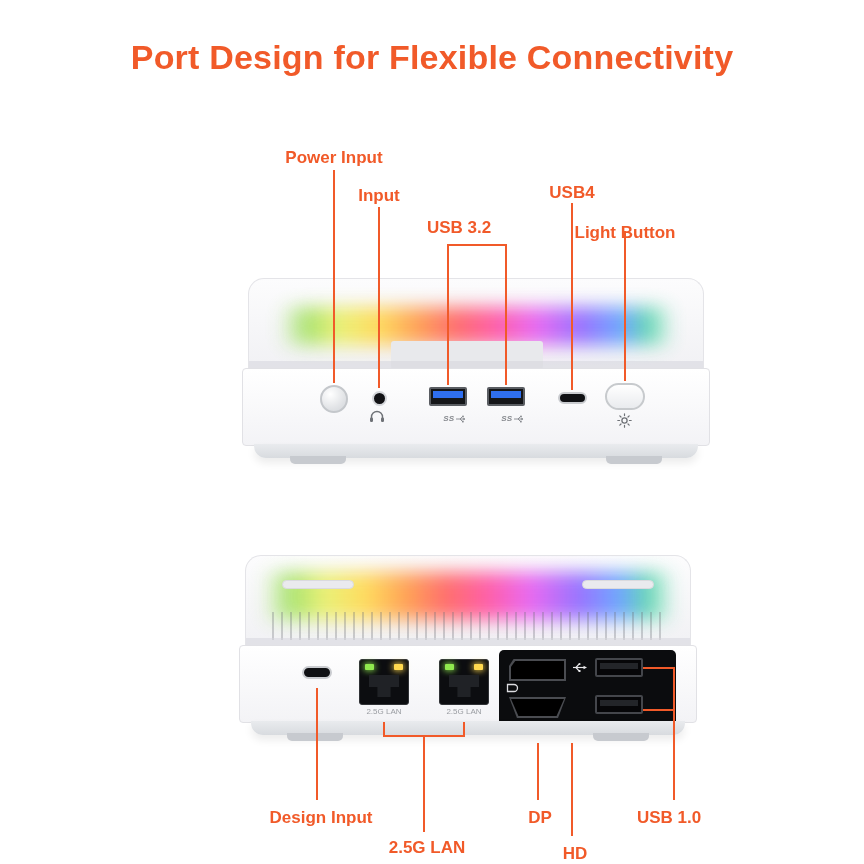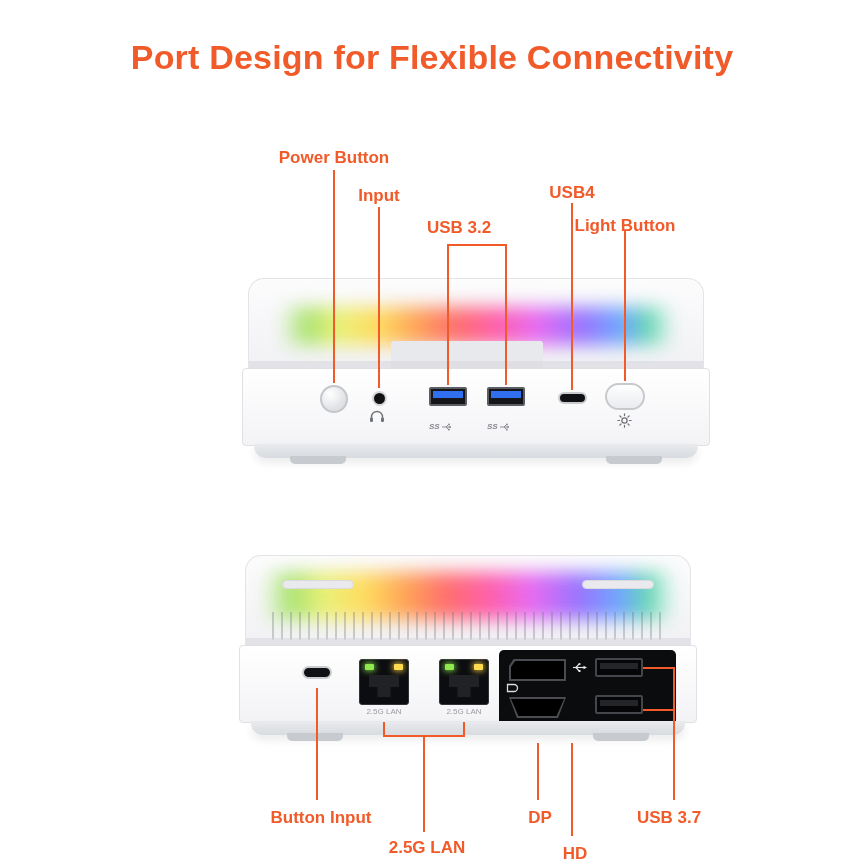--- a/index.html
+++ b/index.html
@@ -39,21 +39,21 @@
                border:2px solid #c4c7cb; }
   .audio-jack { position:absolute; left:130px; top:113px; width:15px; height:15px; border-radius:50%;
                 background:#121215; border:2px solid #d4d6da; }
   .usb-a { position:absolute; top:109px; width:38px; height:19px; background:#151619;
            border:2px solid #5a5d62; border-radius:2px; }
   .usb-a .tongue { position:absolute; left:2px; right:2px; top:2px; height:7px; background:#2f6ff0; }
   .usb-c-front { position:absolute; left:316px; top:114px; width:29px; height:12px; border-radius:6px;
                  background:#101114; border:2px solid #c9cbcf; }
   .light-btn { position:absolute; left:363px; top:105px; width:40px; height:27px; border-radius:14px;
                background:linear-gradient(#ffffff,#e9ebee); border:2px solid #c7cacd; }
-  .ss-mark { position:absolute; top:144px; width:38px; display:flex; align-items:center; justify-content:flex-start;
+  .ss-mark { position:absolute; top:136px; width:38px; display:flex; align-items:center; justify-content:flex-end;
              gap:1px; font-size:8px; font-style:italic; font-weight:bold; color:#84878c; }
   .under-icon { position:absolute; }
 
   
   .db-slot { position:absolute; top:24px; width:72px; height:9px; background:#eaeaee;
              border:1px solid #dadade; border-radius:5px; }
   .db-vents { position:absolute; left:26px; right:26px; top:56px; height:28px;
               background:repeating-linear-gradient(90deg, rgba(104,106,114,.30) 0 2px, transparent 2px 9px); }
   .usbc-power { position:absolute; left:63px; top:111px; width:30px; height:13px; border-radius:7px;
                 background:#101114; border:2px solid #caccd0; }
@@ -206,25 +206,25 @@
       <path d="M528 203 V390"></path>
       <path d="M581 231 V381"></path>
       <path d="M273 688 V800"></path>
       <path d="M340 722 V736 H420 V722 M380 736 V832"></path>
       <path d="M494 743 V800"></path>
       <path d="M528 743 V836"></path>
       <path d="M599 668 H630 V800 M599 710 H630"></path>
     </g>
   </svg>
 
-  <div class="callout" style="left:290px; top:148px;">Power Button</div>
+  <div class="callout" style="left:290px; top:148px;">Power Input</div>
   <div class="callout" style="left:335px; top:186px;">Input</div>
   <div class="callout" style="left:415px; top:218px;">USB 3.2</div>
   <div class="callout" style="left:528px; top:183px;">USB4</div>
-  <div class="callout" style="left:581px; top:216px;">Light Button</div>
-
-  <div class="callout" style="left:277px; top:808px;">Button Input</div>
+  <div class="callout" style="left:581px; top:223px;">Light Button</div>
+
+  <div class="callout" style="left:277px; top:808px;">Design Input</div>
   <div class="callout" style="left:383px; top:838px;">2.5G LAN</div>
   <div class="callout" style="left:496px; top:808px;">DP</div>
   <div class="callout" style="left:531px; top:844px;text-align:center;">HD</div>
-  <div class="callout" style="left:625px; top:808px;">USB 3.7</div>
+  <div class="callout" style="left:625px; top:808px;">USB 1.0</div>
 
 </div>
 
 </body></html>

